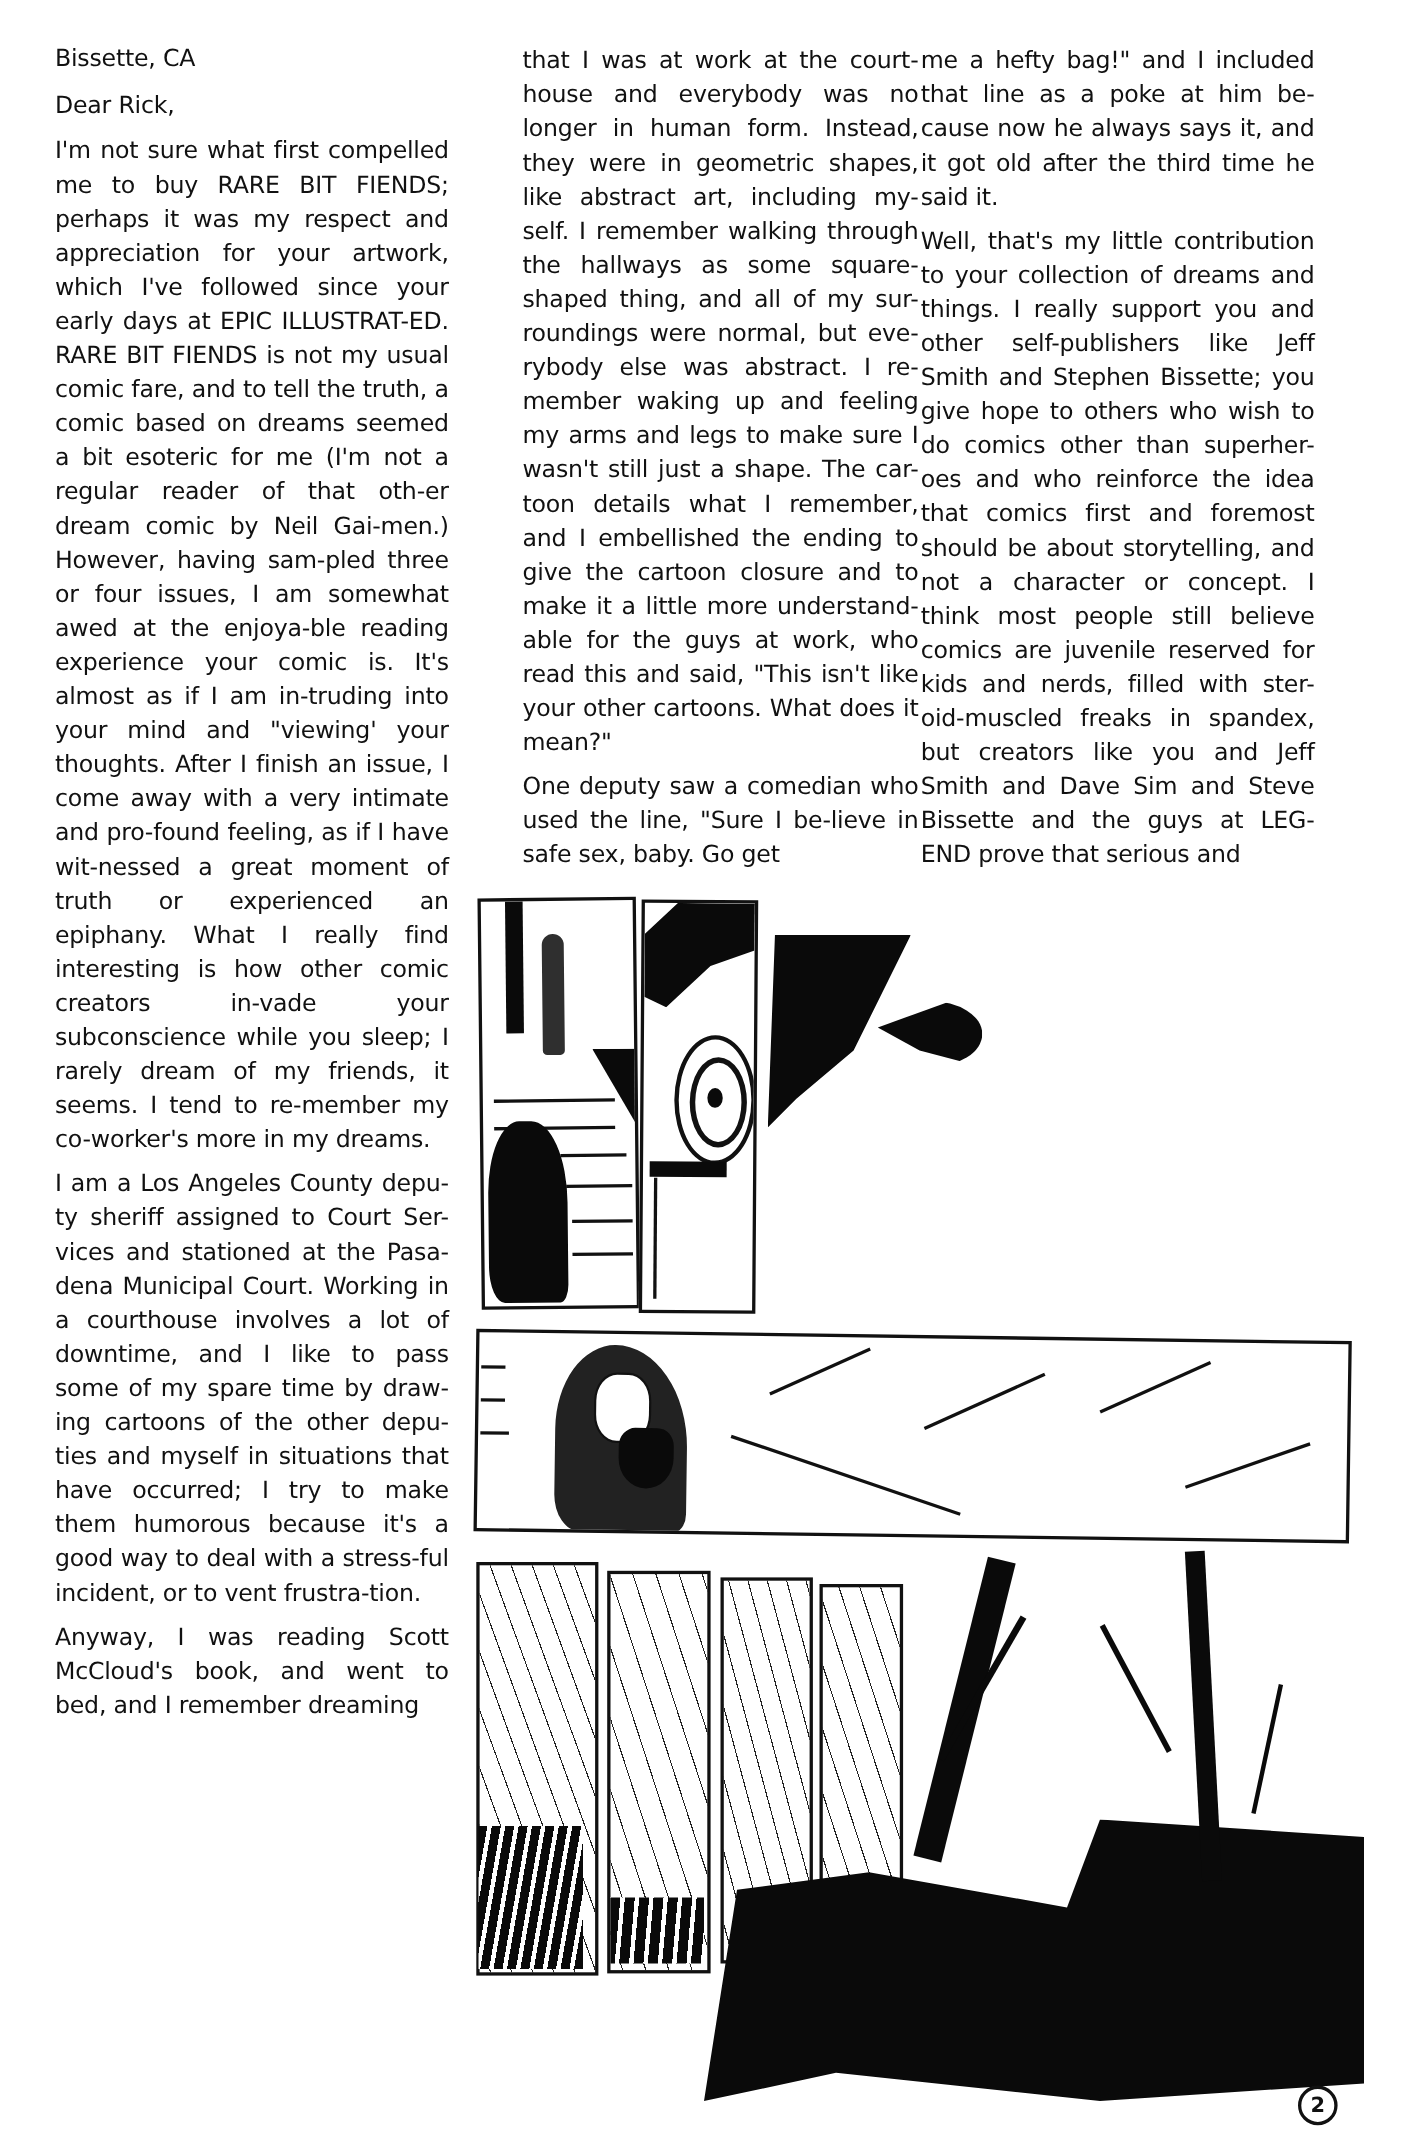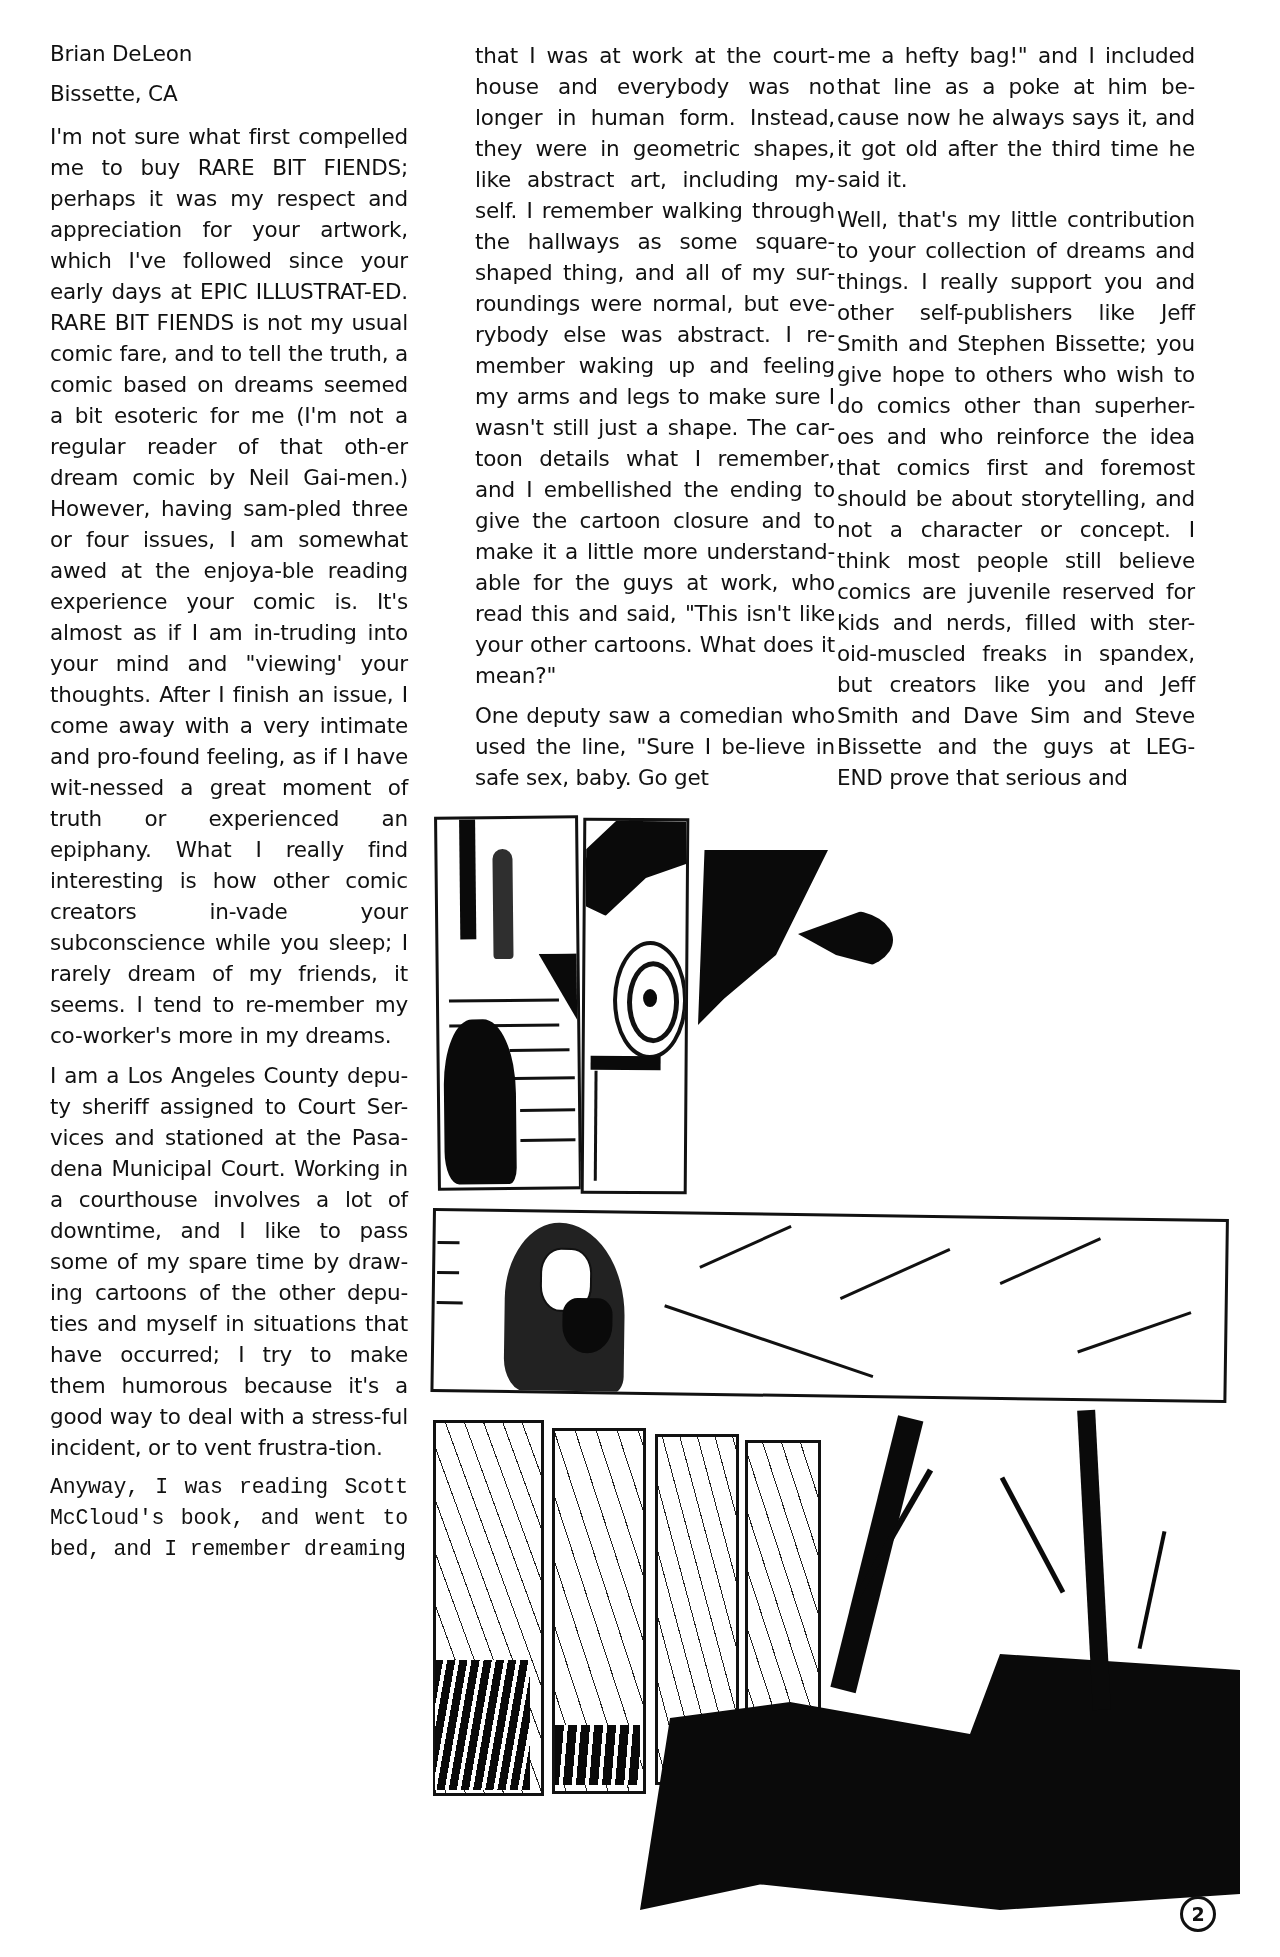--- a/index.html
+++ b/index.html
@@ -9,21 +9,21 @@
       font-family: "DejaVu Sans", "Liberation Sans", sans-serif;
     }
     .col {
       position: absolute; top: 38px;
       font-size: 21.5px; line-height: 31px;
       letter-spacing: -0.2px;
       text-align: justify;
       hyphens: manual;
     }
     .col p { margin: 0 0 9px 0; }
-    .col p.tight { margin-bottom: 0; font-family: Liberation Mono, monospace; }
+    .col p.tight { margin-bottom: 0; }
     #col1 { left: 50px; width: 358px; }
     #col2 { left: 447px; width: 360px; top: 40px; margin-left: 28px; }
     #col3 { left: 837px; width: 358px; top: 40px; }
     .addr { text-align: left; margin: 0; }
     .salutation { text-align: left; }
 
     
     #strip { position: absolute; left: 430px; top: 810px; width: 820px; height: 1130px; }
     .panel { position: absolute; border: 3px solid #111; background: #fff; overflow: hidden; }
     .ink { position: absolute; background: #0a0a0a; }
@@ -34,22 +34,22 @@
       width: 30px; height: 30px; border-radius: 50%;
       border: 3px solid #111; background: #fff;
       font-size: 19px; font-weight: bold; line-height: 30px; text-align: center;
       font-family: "DejaVu Sans", sans-serif;
     }
   </style>
 </head>
 <body>
 
 <div id="col1" class="col">
-  <p class="addr">Brian DeLeon</p>
   <p class="addr" style="margin-bottom:12px">Bissette, CA</p>
+  <p class="salutation" style="margin-bottom:10px">Dear Rick,</p>
   <p>I'm not sure what first compelled me to buy RARE BIT FIENDS; perhaps it was my respect and appreciation for your artwork, which I've followed since your early days at EPIC ILLUSTRAT-ED. RARE BIT FIENDS is not my usual comic fare, and to tell the truth, a comic based on dreams seemed a bit esoteric for me (I'm not a regular reader of that oth-er dream comic by Neil Gai-men.) However, having sam-pled three or four issues, I am somewhat awed at the enjoya-ble reading experience your comic is. It's almost as if I am in-truding into your mind and "viewing' your thoughts. After I finish an issue, I come away with a very intimate and pro-found feeling, as if I have wit-nessed a great moment of truth or experienced an epiphany. What I really find interesting is how other comic creators in-vade your subconscience while you sleep; I rarely dream of my friends, it seems. I tend to re-member my co-worker's more in my dreams.</p>
   <p>I am a Los Angeles County depu-ty sheriff assigned to Court Ser-vices and stationed at the Pasa-dena Municipal Court. Working in a courthouse involves a lot of downtime, and I like to pass some of my spare time by draw-ing cartoons of the other depu-ties and myself in situations that have occurred; I try to make them humorous because it's a good way to deal with a stress-ful incident, or to vent frustra-tion.</p>
   <p class="tight">Anyway, I was reading Scott McCloud's book, and went to bed, and I remember dreaming</p>
 </div>
 
 <div id="col2" class="col">
   <p>that I was at work at the court-house and everybody was no longer in human form. Instead, they were in geometric shapes, like abstract art, including my-self. I remember walking through the hallways as some square-shaped thing, and all of my sur-roundings were normal, but eve-rybody else was abstract. I re-member waking up and feeling my arms and legs to make sure I wasn't still just a shape. The car-toon details what I remember, and I embellished the ending to give the cartoon closure and to make it a little more understand-able for the guys at work, who read this and said, "This isn't like your other cartoons. What does it mean?"</p>
   <p>One deputy saw a comedian who used the line, "Sure I be-lieve in safe sex, baby. Go get</p>
 </div>
 

